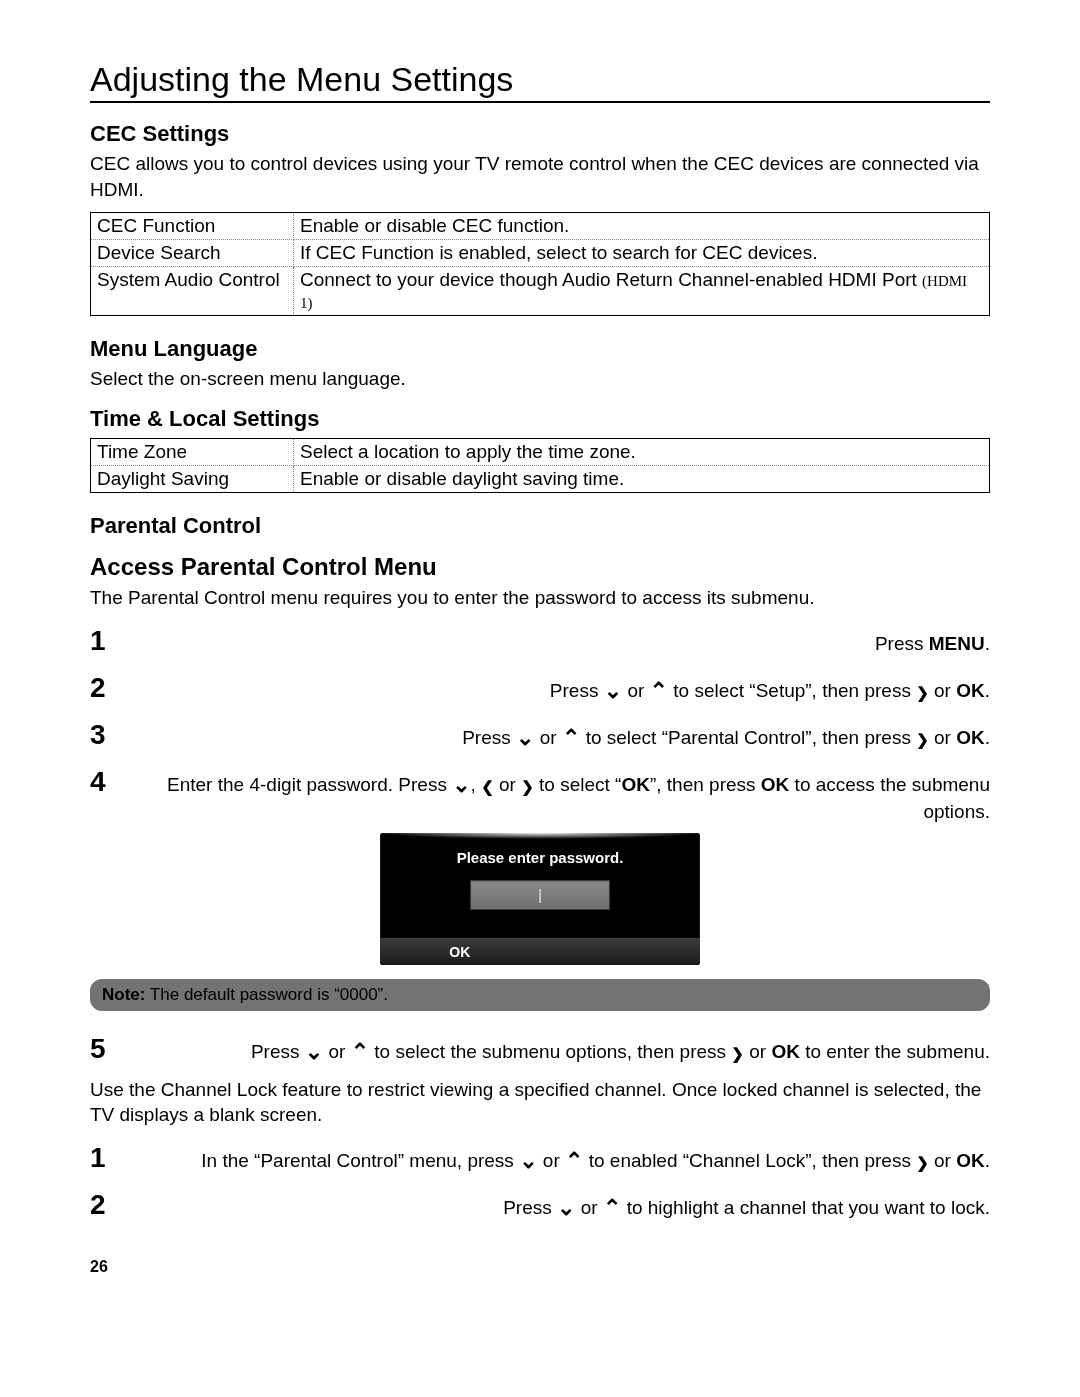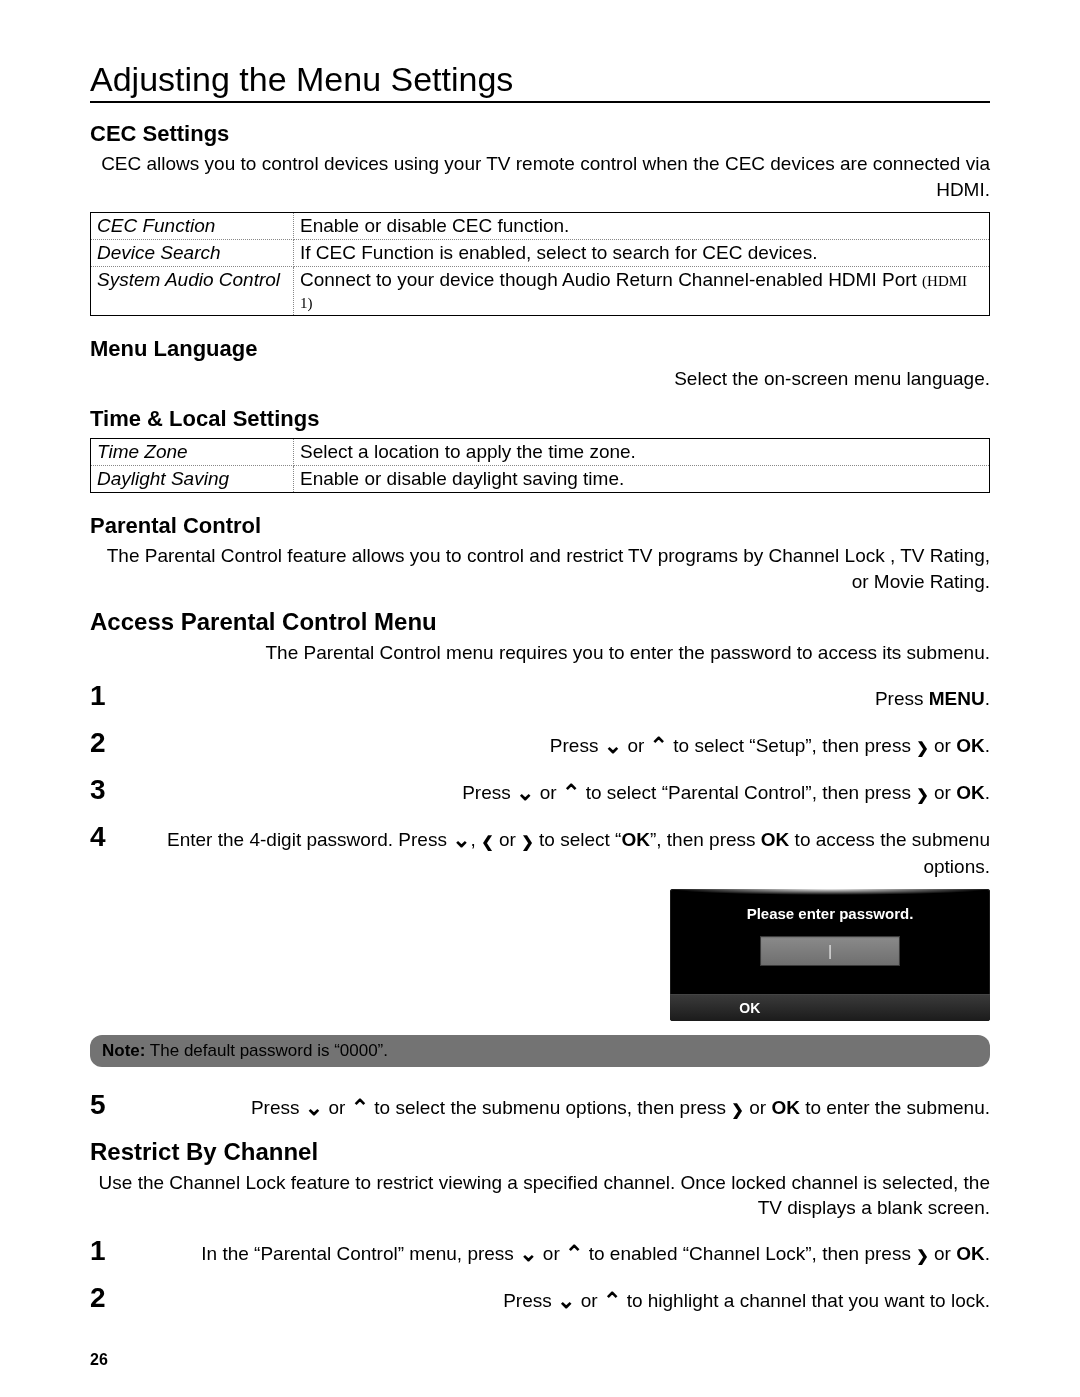--- a/index.html
+++ b/index.html
@@ -26,21 +26,20 @@
   .section-heading {
     font-family: Arial, Helvetica, sans-serif;
     font-weight: bold;
     font-size: 22px;
     margin: 14px 0 4px 0;
   }
   .body-text {
     font-size: 19px;
     line-height: 1.35;
     margin: 4px 0 10px 0;
-    text-align: right;
   }
   .sub-heading {
     font-family: Arial, Helvetica, sans-serif;
     font-weight: 900;
     font-size: 24px;
     margin: 14px 0 4px 0;
   }
   table.info {
     border-collapse: collapse;
     width: 100%;
@@ -53,21 +52,20 @@
     padding: 2px 6px;
     vertical-align: top;
   }
   table.info tr:first-child td { border-top: 1.5px solid #000; }
   table.info tr:last-child td  { border-bottom: 1.5px solid #000; }
   table.info td.col-label {
     border-left: 1.5px solid #000;
     border-right: 1px dotted #888;
     width: 190px;
     white-space: nowrap;
-    font-style: italic;
   }
   table.info td.col-desc {
     border-right: 1.5px solid #000;
   }
   .small-note { font-size: 15px; font-family: Liberation Serif, serif; }
   .steps { margin: 8px 0; }
   .step {
     display: flex;
     align-items: baseline;
     gap: 18px;
@@ -89,21 +87,21 @@
     font-size: 18px;
     line-height: 1;
     vertical-align: -1px;
   }
   .chev-down::before { content: "\2304"; font-size: 22px; }
   .chev-up::before   { content: "\2303"; font-size: 22px; }
   .chev-right::before{ content: "\276F"; font-size: 15px; }
   .chev-left::before { content: "\276E"; font-size: 15px; }
 
   
-  .osd-wrap { display:flex; justify-content:flex-end; margin: 8px 0 14px 0; }
+  .osd-wrap { display:flex; justify-content:center; margin: 8px 0 14px 0; }
   .osd {
     width: 320px;
     background: #000;
     border-radius: 3px;
     box-shadow: inset 0 0 0 1px #1a1a1a;
     color: #fff;
     font-family: Arial, sans-serif;
     font-size: 14px;
     overflow: hidden;
   }
@@ -192,21 +190,20 @@
       <td class="col-desc">Select a location to apply the time zone.</td>
     </tr>
     <tr>
       <td class="col-label">Daylight Saving</td>
       <td class="col-desc">Enable or disable daylight saving time.</td>
     </tr>
   </tbody>
     </table>
 
   <div class="section-heading">Parental Control</div>
-  <div class="body-text" style="font-family: Arial, sans-serif;">The Parental Control feature allows you to control and restrict TV programs by Channel Lock , TV Rating, or Movie Rating.</div>
 
   <div class="sub-heading">Access Parental Control Menu</div>
   <div class="body-text">The Parental Control menu requires you to enter the password to access its submenu.</div>
 
   <div class="steps">
     <div class="step">
       <div class="step-num">1</div>
       <div class="step-body">
         <span>Press </span><span class="b">MENU</span><span>.</span>
       </div>
@@ -249,21 +246,20 @@
 
   <div class="steps">
     <div class="step">
       <div class="step-num">5</div>
       <div class="step-body">
         <span>Press </span><span class="chev chev-down"></span><span> or </span><span class="chev chev-up"></span><span>  to select the submenu options, then press  </span><span class="chev chev-right"></span><span> or </span><span class="b">OK</span><span> to enter the submenu.</span>
       </div>
     </div>
   </div>
 
-  <div class="sub-heading">Restrict By Channel</div>
   <div class="body-text">Use the Channel Lock feature to restrict viewing a specified channel. Once locked channel is selected, the TV displays a blank screen.</div>
 
   <div class="steps">
     <div class="step">
       <div class="step-num">1</div>
       <div class="step-body">
         <span>In the “Parental Control” menu, press </span><span class="chev chev-down"></span><span> or </span><span class="chev chev-up"></span><span>  to enabled “Channel Lock”, then press </span><span class="chev chev-right"></span><span> or </span><span class="b">OK</span><span>.</span>
       </div>
     </div>
     <div class="step">

